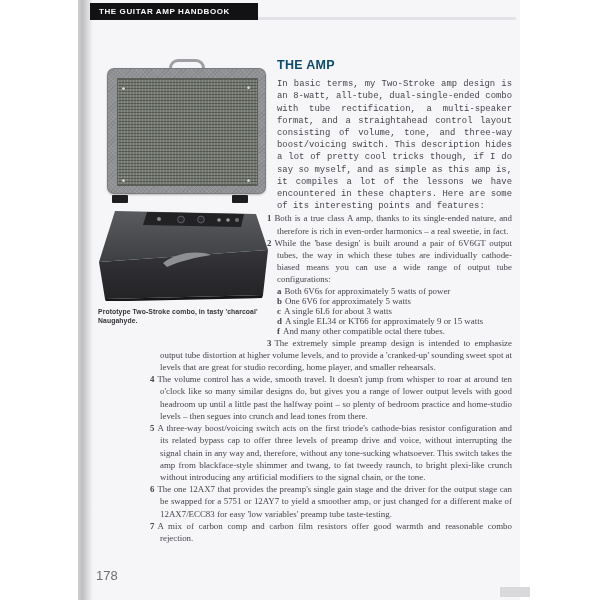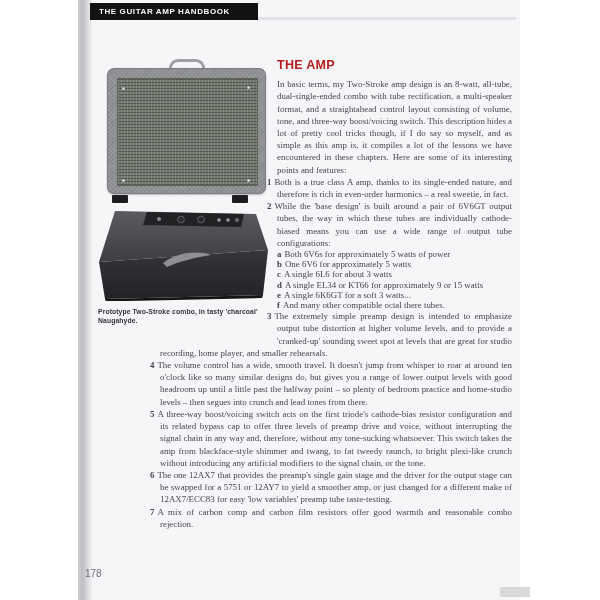--- a/index.html
+++ b/index.html
@@ -29,28 +29,28 @@
   .screw{position:absolute;width:3px;height:3px;border-radius:50%;background:#d8d8da;
           box-shadow:0 0 1px #2e2e30;}
   .s1{left:29px;top:30px;} .s2{left:154px;top:29px;} .s3{left:29px;top:122px;} .s4{left:154px;top:122px;}
   .foot{position:absolute;width:16px;height:8px;background:#1d1d1f;bottom:2px;border-radius:1px;}
   .f1{left:19px;} .f2{left:139px;}
   .p2{position:relative;height:96px;}
   .caption{margin-top:6px;padding-left:5px;font-family:"Liberation Sans",sans-serif;
           font-weight:bold;font-size:6.8px;line-height:9px;color:#333338;letter-spacing:0.1px;
           white-space:pre-line;text-align:left;}
   .amp-heading{font-family:"Liberation Sans",sans-serif;font-weight:bold;font-size:12.5px;
-          letter-spacing:0.3px;color:#b91c1c;margin:2px 0 7px 0;text-align:left;}
+          letter-spacing:0.3px;color:#0c4a6e;margin:2px 0 7px 0;text-align:left;}
   p{margin:0;}
-  .intro{margin-bottom:0;}
+  .intro{margin-bottom:0;font-family:Liberation Mono, monospace;}
   .item{text-indent:-10px;padding-left:10px;}
   .mk{font-weight:bold;margin-right:3px;}
   .sub{margin-left:10px;line-height:10.2px;text-align:left;}
-  .pageno{position:absolute;left:85px;top:568px;font-family:"Liberation Sans",sans-serif;
-          font-size:10px;color:#6e6e74;}
+  .pageno{position:absolute;left:96px;top:568px;font-family:"Liberation Sans",sans-serif;
+          font-size:13px;color:#6e6e74;}
   .artifact{position:absolute;left:500px;top:587px;width:30px;height:10px;background:#d9d9dc;}
 </style>
 </head>
 <body>
 
 <div class="canvas">
   <div class="sheet"></div>
   <div class="gutter"></div>
   <div class="header-rule"></div>
   <div class="header-bar">
@@ -106,21 +106,20 @@
     <p class="intro">In basic terms, my Two-Stroke amp design is an 8-watt, all-tube, dual-single-ended combo with tube rectification, a multi-speaker format, and a straightahead control layout consisting of volume, tone, and three-way boost/voicing switch. This description hides a lot of pretty cool tricks though, if I do say so myself, and as simple as this amp is, it compiles a lot of the lessons we have encountered in these chapters. Here are some of its interesting points and features:</p>
 
     <p class="item"><b class="mk">1</b><span>Both is a true class A amp, thanks to its single-ended nature, and therefore is rich in even-order harmonics – a real sweetie, in fact.</span></p>
 
     <p class="item"><b class="mk">2</b><span>While the 'base design' is built around a pair of 6V6GT output tubes, the way in which these tubes are individually cathode-biased means you can use a wide range of output tube configurations:</span></p>
 
     <div class="sub"><b class="mk">a</b><span>Both 6V6s for approximately 5 watts of power</span></div>
     <div class="sub"><b class="mk">b</b><span>One 6V6 for approximately 5 watts</span></div>
     <div class="sub"><b class="mk">c</b><span>A single 6L6 for about 3 watts</span></div>
     <div class="sub"><b class="mk">d</b><span>A single EL34 or KT66 for approximately 9 or 15 watts</span></div>
-    <div class="sub"><b class="mk">e</b><span>A single 6K6GT for a soft 3 watts...</span></div>
     <div class="sub"><b class="mk">f</b><span>And many other compatible octal there tubes.</span></div>
 
     <p class="item"><b class="mk">3</b><span>The extremely simple preamp design is intended to emphasize output tube distortion at higher volume levels, and to provide a 'cranked-up' sounding sweet spot at levels that are great for studio recording, home player, and smaller rehearsals.</span></p>
 
     <p class="item"><b class="mk">4</b><span>The volume control has a wide, smooth travel. It doesn't jump from whisper to roar at around ten o'clock like so many similar designs do, but gives you a range of lower output levels with good headroom up until a little past the halfway point – so plenty of bedroom practice and home-studio levels – then segues into crunch and lead tones from there.</span></p>
 
     <p class="item"><b class="mk">5</b><span>A three-way boost/voicing switch acts on the first triode's cathode-bias resistor configuration and its related bypass cap to offer three levels of preamp drive and voice, without interrupting the signal chain in any way and, therefore, without any tone-sucking whatsoever. This switch takes the amp from blackface-style shimmer and twang, to fat tweedy raunch, to bright plexi-like crunch without introducing any artificial modifiers to the signal chain, or the tone.</span></p>
 
     <p class="item"><b class="mk">6</b><span>The one 12AX7 that provides the preamp's single gain stage and the driver for the output stage can be swapped for a 5751 or 12AY7 to yield a smoother amp, or just changed for a different make of 12AX7/ECC83 for easy 'low variables' preamp tube taste-testing.</span></p>
 

